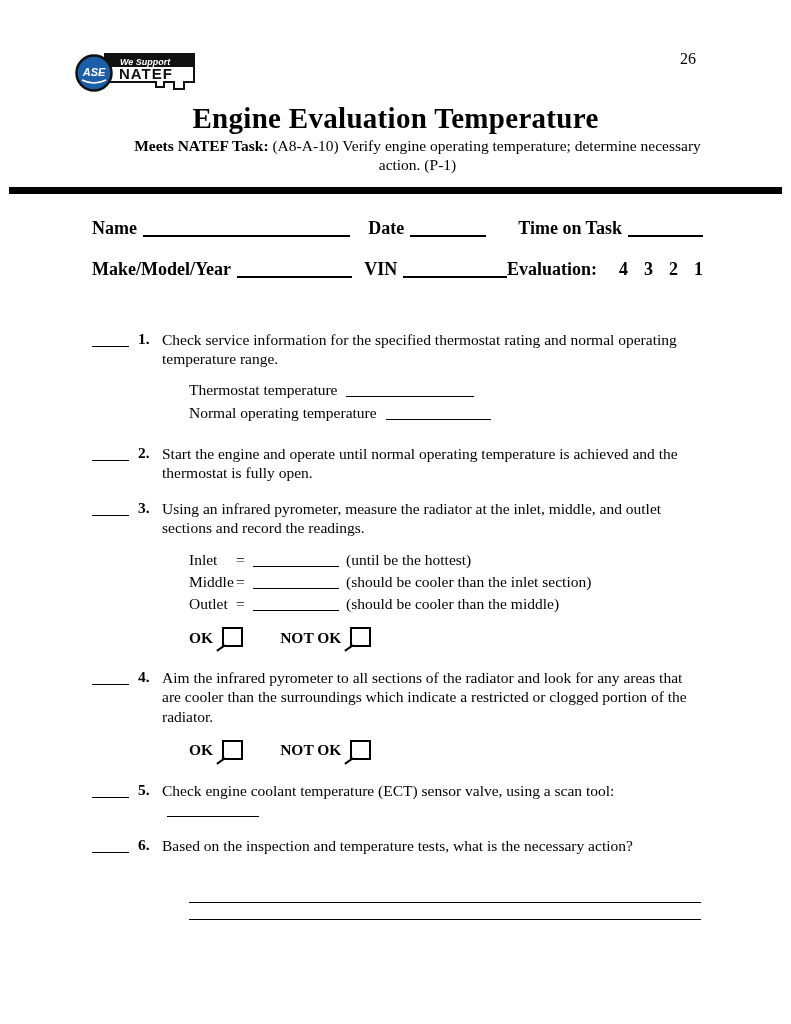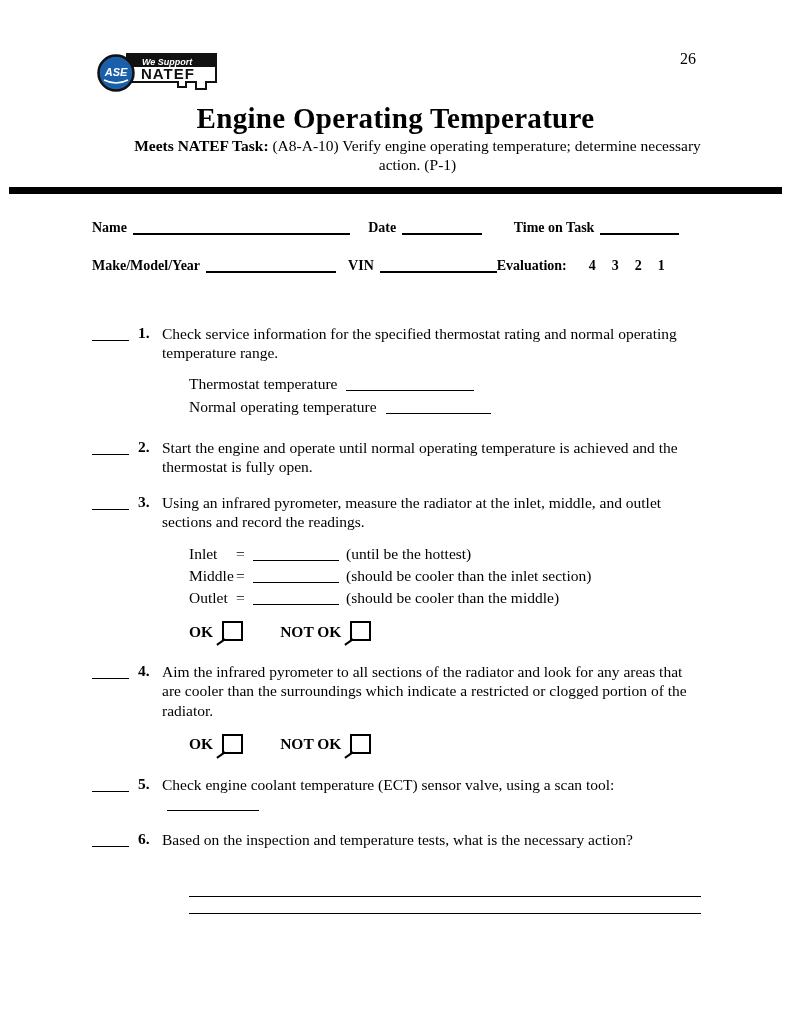--- a/index.html
+++ b/index.html
@@ -9,35 +9,35 @@
     font-family:"Liberation Serif", serif;
     color:#000;
     position:relative;
     overflow:hidden;
   }
   .page { width:791px; height:1024px; background:#fff; }
 
   
   .header-top {
     display:flex; justify-content:space-between; align-items:flex-start;
-    padding:42px 95px 0 95px;
+    padding:42px 95px 0 73px;
   }
   .page-num { font-size:16px; margin-top:8px; }
   .title {
     text-align:center; font-size:29px; font-weight:bold;
     margin-top:4px; letter-spacing:0.3px;
   }
   .subtitle {
     text-align:center; font-size:15.5px; line-height:1.22; margin-top:2px;padding-left:44px;
   }
   .subtitle .b { font-weight:bold; }
   .rule { height:7px; background:#000; margin:12px 9px 0 9px; }
 
   
-  .info { padding:0 112px 0 92px; font-size:14px; }
+  .info { padding:0 88px 0 92px; font-size:18px; }
   .info-row { display:flex; align-items:baseline; }
   .row1 { margin-top:24px; }
   .row2 { margin-top:20px; }
   .lbl { font-weight:bold; margin-right:6px; white-space:nowrap; }
   .blank {
     display:inline-block; border-bottom:2px solid #000;
     height:14px; position:relative; top:3px;
   }
   .w-name { width:232px; }
   .w-date { width:85px; }
@@ -113,21 +113,21 @@
         <text x="47" y="22.5" font-size="9" font-style="italic" font-weight="bold" fill="#ffffff" style="font-family:'Liberation Sans',sans-serif">We Support</text>
         <text x="46" y="37" font-size="15" font-weight="bold" fill="#111" letter-spacing="1" style="font-family:'Liberation Sans',sans-serif">NATEF</text>
         <circle cx="21" cy="31" r="17.5" fill="#1b5faa" stroke="#111" stroke-width="2.5"></circle>
         <text x="21" y="34" font-size="11" font-weight="bold" font-style="italic" fill="#ffffff" text-anchor="middle" style="font-family:'Liberation Sans',sans-serif">ASE</text>
         <path d="M9 38 Q21 44 33 38" stroke="#ffffff" stroke-width="1.5" fill="none"></path>
       </svg>
     </div>
     <div class="page-num">26</div>
   </div>
 
-  <h1 class="title">Engine Operating Temperature</h1>
+  <h1 class="title">Engine Evaluation Temperature</h1>
 
   <div class="subtitle">
     <span class="b">Meets NATEF Task:</span>
     <span>(A8-A-10)   Verify engine operating temperature; determine necessary</span><br>
     <span>action.  (P-1)</span>
   </div>
 
   <div class="rule"></div>
 
   <div class="info">

